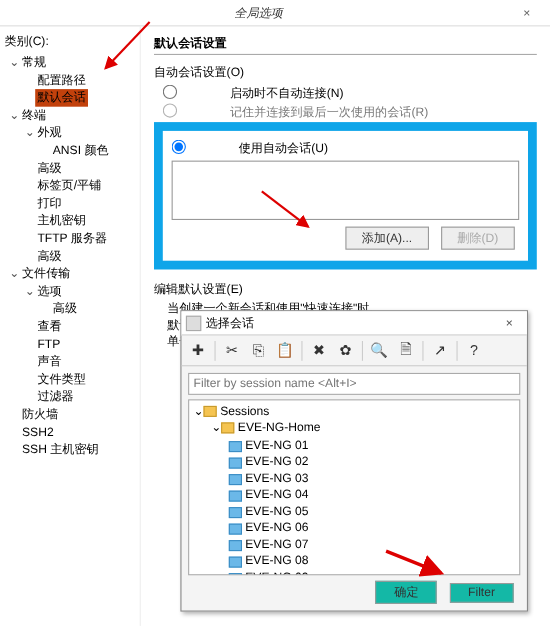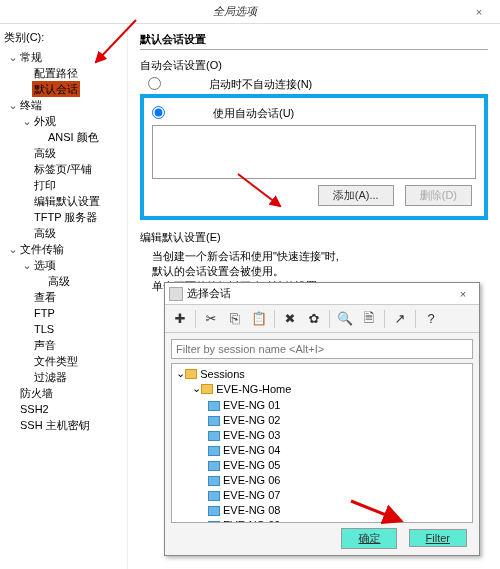--- a/index.html
+++ b/index.html
@@ -19,21 +19,21 @@
 .tree .lbl { padding: 0 2px; }
 .tree .sel { background: #c2410c; }
 .i1 { padding-left: 4px; } .i2 { padding-left: 18px; } .i3 { padding-left: 32px; }
 
 .content { flex: 1; padding: 8px 12px; position: relative; }
 .section-title { font-weight: bold; border-bottom: 1px solid #aaa; padding-bottom: 2px; margin-bottom: 8px; }
 .field-label { margin: 4px 0; }
 .radio-row { margin: 2px 0 2px 8px; display: flex; align-items: flex-start; gap: 44px; }
 .radio-row input { margin-right: 4px; }
 
-.redbox { border: 4px solid #0ea5e9; padding: 6px 8px 10px; margin-top: 2px; }
+.redbox { border: 8px solid #0ea5e9; padding: 6px 8px 10px; margin-top: 2px; }
 .sessionbox { border: 1px solid #999; height: 54px; background: #fff; margin-top: 4px; }
 .btnrow { text-align: right; margin-top: 6px; }
 .btn { display: inline-block; border: 1px solid #999; background: #eee; padding: 2px 14px; margin: 0 4px; color: #333; }
 .btn.dis { color: #aaa; }
 
 .edit-sec { margin-top: 10px; }
 .desc { margin-left: 12px; line-height: 15px; }
 
 
 .arrow { position: absolute; pointer-events: none; }
@@ -52,21 +52,21 @@
 
 .dlg-body { padding: 6px; }
 .filter { width: 100%; border: 1px solid #aaa; padding: 2px 4px; color: #888; height: 20px; }
 .sess-tree { border: 1px solid #aaa; background: #fff; height: 160px; margin-top: 4px; overflow: hidden; padding: 2px; }
 .sess-tree .node { display: flex; align-items: center; height: 15px; }
 .folder { width: 12px; height: 10px; background: #f5c451; border: 1px solid #c79a2d; margin-right: 3px; }
 .file { width: 12px; height: 10px; background: #6bb8e8; border: 1px solid #3a8cc4; margin-right: 3px; }
 .sess-tree .n1 { padding-left: 2px; } .sess-tree .n2 { padding-left: 18px; } .sess-tree .n3 { padding-left: 34px; align-items: flex-end; }
 
 .dlg-foot { position: absolute; bottom: 6px; right: 8px; }
-.dlg-foot .btn { padding: 2px 16px; background: #5eead4; text-decoration: underline; }
+.dlg-foot .btn { padding: 2px 16px; background: #14b8a6; }
 </style>
 </head>
 <body>
 
 <div class="titlebar">
   <span class="title">全局选项</span>
   <span class="close">×</span>
 </div>
 
 <div class="mainarea">
@@ -104,21 +104,21 @@
         <div class="node i2">
           <span class="caret"></span>
           <span class="lbl">标签页/平铺</span>
         </div>
         <div class="node i2">
           <span class="caret"></span>
           <span class="lbl">打印</span>
         </div>
         <div class="node i2">
           <span class="caret"></span>
-          <span class="lbl">编辑默认设置</span>
+          <span class="lbl">主机密钥</span>
         </div>
         <div class="node i2">
           <span class="caret"></span>
           <span class="lbl">TFTP 服务器</span>
         </div>
         <div class="node i2">
           <span class="caret"></span>
           <span class="lbl">高级</span>
         </div>
         <div class="node i1">
@@ -133,24 +133,20 @@
           <span class="caret"></span>
           <span class="lbl">高级</span>
         </div>
         <div class="node i2">
           <span class="caret"></span>
           <span class="lbl">查看</span>
         </div>
         <div class="node i2">
           <span class="caret"></span>
           <span class="lbl">FTP</span>
-        </div>
-        <div class="node i2">
-          <span class="caret"></span>
-          <span class="lbl">TLS</span>
         </div>
         <div class="node i2">
           <span class="caret"></span>
           <span class="lbl">声音</span>
         </div>
         <div class="node i2">
           <span class="caret"></span>
           <span class="lbl">文件类型</span>
         </div>
         <div class="node i2">
@@ -171,20 +167,24 @@
         </div>
       </div>
   </div>
 
   <div class="content">
     <div class="section-title">默认会话设置</div>
     <div class="field-label">自动会话设置(O)</div>
     <div class="radio-row">
         <input type="radio" style="">
         <span>启动时不自动连接(N)</span>
+      </div>
+    <div class="radio-row" style="opacity:.55">
+        <input type="radio" style="">
+        <span>记住并连接到最后一次使用的会话(R)</span>
       </div>
 
     <div class="redbox">
       <div class="radio-row" style="margin-left:0">
           <input type="radio" checked="" style="">
           <span>使用自动会话(U)</span>
         </div>
       <div class="sessionbox"></div>
       <div class="btnrow">
         <span class="btn">添加(A)...</span>

